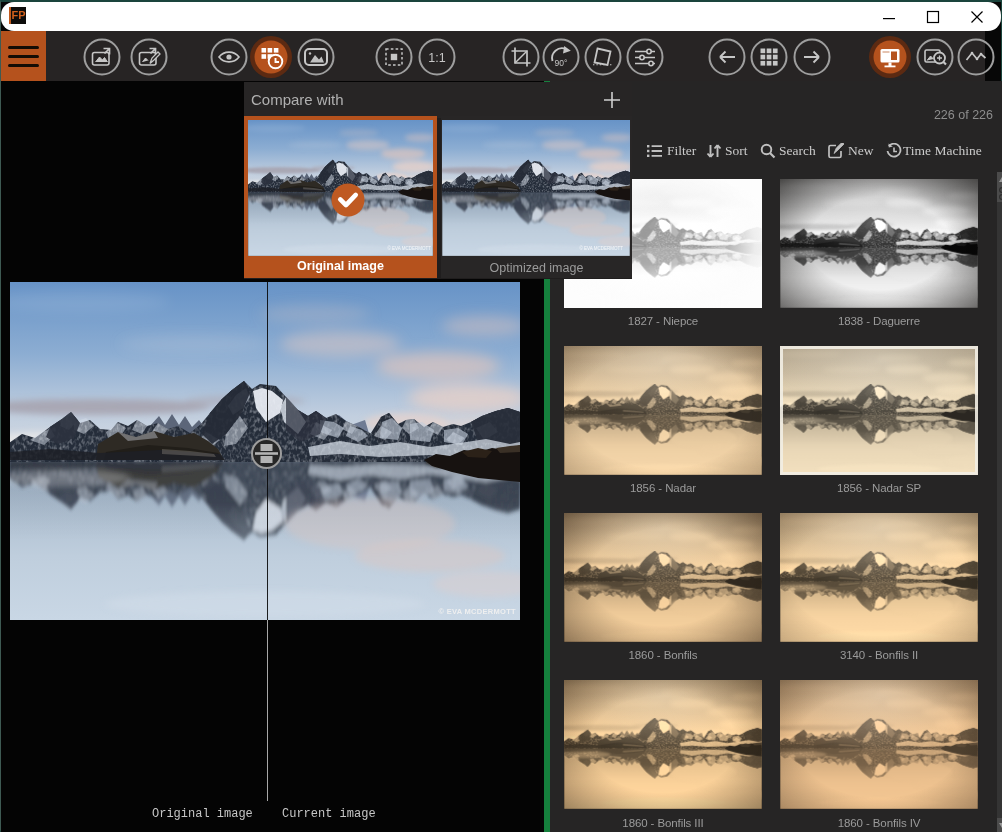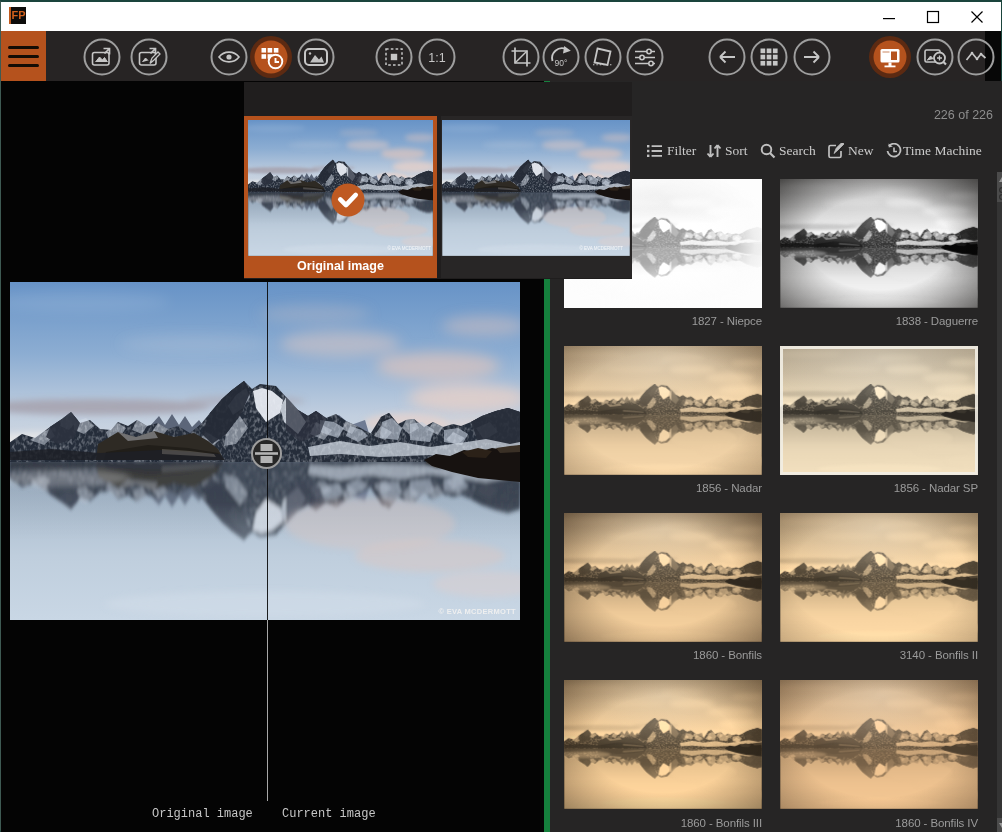--- a/index.html
+++ b/index.html
@@ -3,21 +3,21 @@
 <meta charset="utf-8">
 <style>
   * { margin:0; padding:0; box-sizing:border-box; }
   html,body { width:1002px; height:832px; overflow:hidden; background:#000; }
   body { font-family:"Liberation Sans", sans-serif; position:relative; }
   .abs { position:absolute; }
   
   #win { position:absolute; left:0; top:0; width:1002px; height:832px;
          border-top:2px solid #1a443c; border-left:1px solid #3e5a53;
          border-right:1px solid #1a443c; border-bottom:2px solid #1a443c; background:#070707; }
-  #titlebar { position:absolute; left:0; top:0; width:1000px; height:29px; background:#ffffff; }
+  #titlebar { position:absolute; left:0; top:0; width:1000px; height:29px; background:#ffffff;border-radius:13px; }
   #fpicon { position:absolute; left:8px; top:5px; width:17px; height:17px; background:#0d0c0b;
             border-left:2px solid #c05b1e; color:#d2601c; font-weight:bold; font-size:11px;
             text-align:center; line-height:17px; letter-spacing:0px;}
   #title { position:absolute; left:31px; top:0; height:29px; line-height:30px; font-size:13px; letter-spacing:0.02px; color:#0b0b0b; }
   
   #toolbar { position:absolute; left:0; top:29px; width:984px; height:50px; background:#272424; }
   #burger { position:absolute; left:0; top:0; width:45px; height:50px; background:#b5521d; }
   #burger div { position:absolute; left:7px; width:31px; height:3.4px; border-radius:2px; background:#140c05; }
   
   #canvas { position:absolute; left:0; top:79px; width:543px; height:751px; background:#040404; }
@@ -29,21 +29,21 @@
   #wmark { position:absolute; left:325px; top:526px; width:190px; text-align:right; font-size:7.5px;
            font-weight:bold; color:rgba(240,240,240,0.95); letter-spacing:0.3px; }
   .blabel { position:absolute; top:726px; font-family:"Liberation Mono", monospace; font-size:12px; color:#c6c6c6; }
   
   #rpanel { position:absolute; left:543px; top:79px; width:458px; height:751px; background:#262525;
             border-left:6px solid #15803d; }
   #count { position:absolute; right:9px; top:27px; font-size:12.5px; color:#8d8d8d; }
   #frow { position:absolute; left:0; top:58px; width:458px; height:24px; color:#cbcbcb; font-size:13.5px; }
   .fitem { position:absolute; top:0; height:24px; line-height:24px;font-family:Liberation Serif, serif; }
   .thumb { position:absolute; width:198px; height:129px; overflow:hidden; background:#111; }
-  .tcap { position:absolute; width:198px; text-align:right; font-size:11.5px; letter-spacing:-0.1px; color:#9b9b9b; }
+  .tcap { position:absolute; width:198px; text-align:center; font-size:11.5px; letter-spacing:-0.1px; color:#9b9b9b; }
   
   #sbar { position:absolute; left:447px; top:91px; width:10px; height:739px; background:#343434; }
   
   #cpanel { position:absolute; left:243px; top:80px; width:388px; height:197px; background:#201e1e; }
   #chead { position:absolute; left:0; top:0; width:388px; height:36px; background:#272525; }
   #chead span { position:absolute; left:7px; top:9px; font-size:15px; color:#b0b0b0; }
   #ccard1 { position:absolute; left:0; top:34px; width:193px; height:162px; background:#b5521d;
             border:2px solid #b5521d; }
   #ccard2 { position:absolute; left:197px; top:34px; width:191px; height:162px; background:#282626; }
   .cphoto { position:absolute; overflow:hidden; }
@@ -501,35 +501,42 @@
       </div>
       <div class="abs" style="left:0;top:646px;width:10px;height:14px;background:#4b4b4b">
         <svg width="10" height="14" viewBox="0 0 10 14">
             <path d="M5,10 L8,5 L2,5 Z" fill="#989898"></path>
           </svg>
       </div>
     </div>
   </div>
 
   <div id="cpanel">
+    <div id="chead">
+      <span>Compare with</span>
+      <svg class="abs" style="left:357px;top:7px" width="22" height="22" viewBox="0 0 22 22">
+        <path d="M11,3 L11,19 M3,11 L19,11" stroke="#cfcfcf" stroke-width="1.6"></path>
+      </svg>
+    </div>
     <div id="ccard1">
       <div class="cphoto" style="left:2px;top:2px;width:185px;height:136px;background:#0f0f0f">
         <svg class="scene" width="185" height="136" viewBox="0 0 510 338" preserveAspectRatio="none">
             <use href="#scene0"></use>
           </svg>
       </div>
       <div class="abs" style="left:120px;top:128px;width:65px;text-align:right;font-size:4.5px;color:rgba(255,255,255,0.85)">© EVA MCDERMOTT</div>
       <svg class="abs" style="left:85px;top:65px" width="34" height="34" viewBox="0 0 33 33">
         <circle cx="16.5" cy="16.5" r="16" fill="#bf5a22"></circle>
         <path d="M9,16 L14.5,21.5 L24,11.5" stroke="#fff" stroke-width="4.5" fill="none" stroke-linecap="round" stroke-linejoin="round"></path>
       </svg>
       <div class="clabel" style="background:#b5521d;color:#fff;font-weight:bold">Original image</div>
     </div>
     <div id="ccard2">
       <div class="cphoto" style="left:1px;top:4px;width:188px;height:136px;background:#0f0f0f">
         <svg class="scene" width="188" height="136" viewBox="0 0 510 338" preserveAspectRatio="none">
             <use href="#scene0"></use>
           </svg>
       </div>
       <div class="abs" style="left:122px;top:130px;width:60px;text-align:right;font-size:4.5px;color:rgba(255,255,255,0.85)">© EVA MCDERMOTT</div>
+      <div class="clabel" style="color:#9b9b9b">Optimized image</div>
     </div>
   </div>
 </div>
 
 </body></html>

